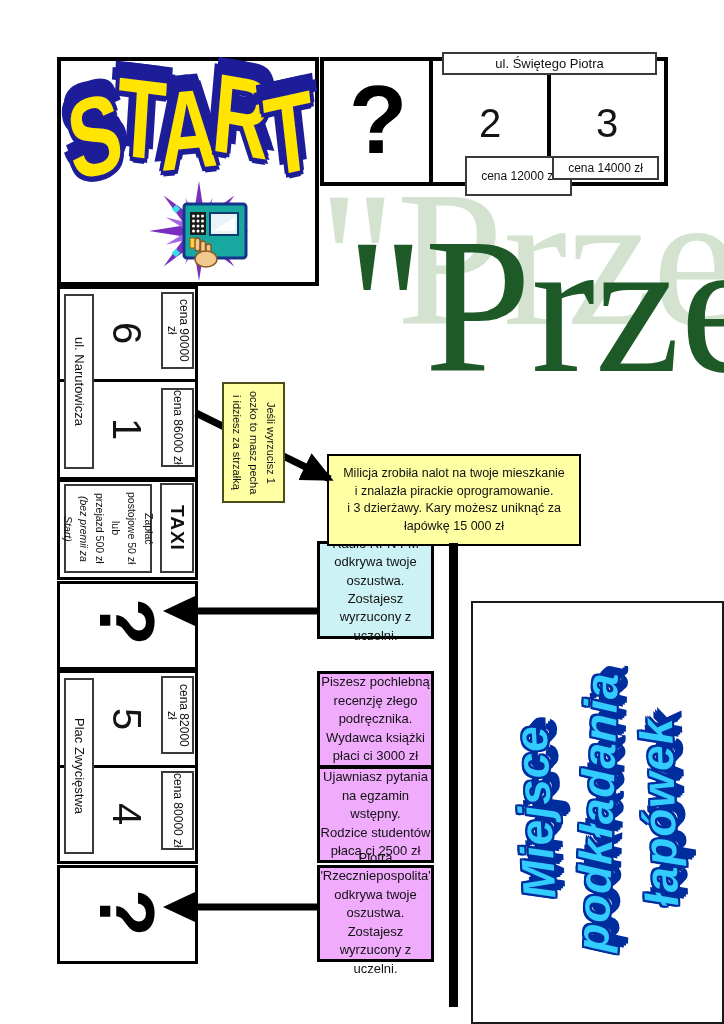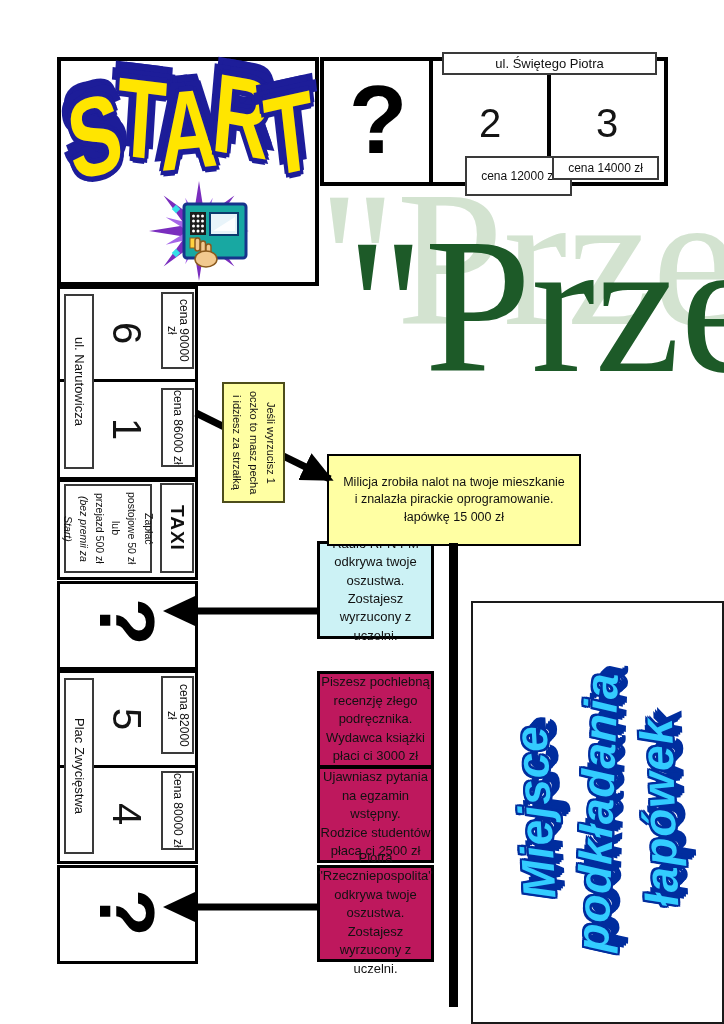--- a/index.html
+++ b/index.html
@@ -11,21 +11,21 @@
   .cell{position:absolute;box-sizing:border-box;border:3px solid #000;background:#fff;z-index:3;}
   .thick{border-width:4px;}
   .inner-box{position:absolute;box-sizing:border-box;border:2px solid #3a3a3a;background:#fff;
     display:flex;align-items:center;justify-content:center;text-align:center;z-index:4;}
   .v{writing-mode:vertical-rl;text-orientation:mixed;}
   .num{position:absolute;z-index:4;font-size:40px;line-height:1;color:#141414;}
   .num-h{position:absolute;z-index:4;font-size:40px;display:flex;align-items:center;justify-content:center;color:#141414;}
   .qmark{position:absolute;z-index:4;font-weight:bold;color:#000;line-height:1;}
   .street-label{font-size:13px;line-height:1;}
   .price-label{font-size:12px;line-height:1;}
-  .note{position:absolute;box-sizing:border-box;border:3px solid #000;background:#be185d;z-index:3;
+  .note{position:absolute;box-sizing:border-box;border:3px solid #000;background:#f0abfc;z-index:3;
     display:flex;flex-direction:column;align-items:center;justify-content:center;
     text-align:center;font-size:13px;line-height:1.42;}
   .note span{display:block;}
   .yellow-note{background:#ffffa3;border:2px solid #000;}
   .cyan-note{background:#ccf2f5;}
   
   .start-wordart{position:absolute;left:62px;top:62px;width:252px;height:132px;z-index:4;
     display:flex;align-items:center;justify-content:center;}
   .start-wordart span{
     font-weight:bold;font-size:80px;line-height:1;letter-spacing:-5px;color:#ffe500;
@@ -208,20 +208,21 @@
   <span>Piotra</span>
     <span>"Rzeczniepospolita"</span>
     <span>odkrywa twoje</span>
     <span>oszustwa. Zostajesz</span>
     <span>wyrzucony z uczelni.</span>
 </div>
 
 <div class="note yellow-note note-small" style="left:327px;top:454px;width:254px;height:92px;">
   <span>Milicja zrobiła nalot na twoje mieszkanie</span>
     <span>i znalazła pirackie oprogramowanie.</span>
+    <span>i 3 dzierżawy. Kary możesz uniknąć za</span>
     <span>łapówkę 15 000 zł</span>
 </div>
 
 <svg class="overlay" width="724" height="1024" viewBox="0 0 724 1024">
   <defs>
     <marker id="mA" markerUnits="userSpaceOnUse" markerWidth="36" markerHeight="32" refX="28" refY="15" orient="auto">
       <path d="M0,0 L32,15 L0,30 Z" fill="#000"></path>
     </marker>
   </defs>
   <line x1="196" y1="413" x2="330" y2="479" stroke="#000" stroke-width="7" marker-end="url(#mA)"></line>

